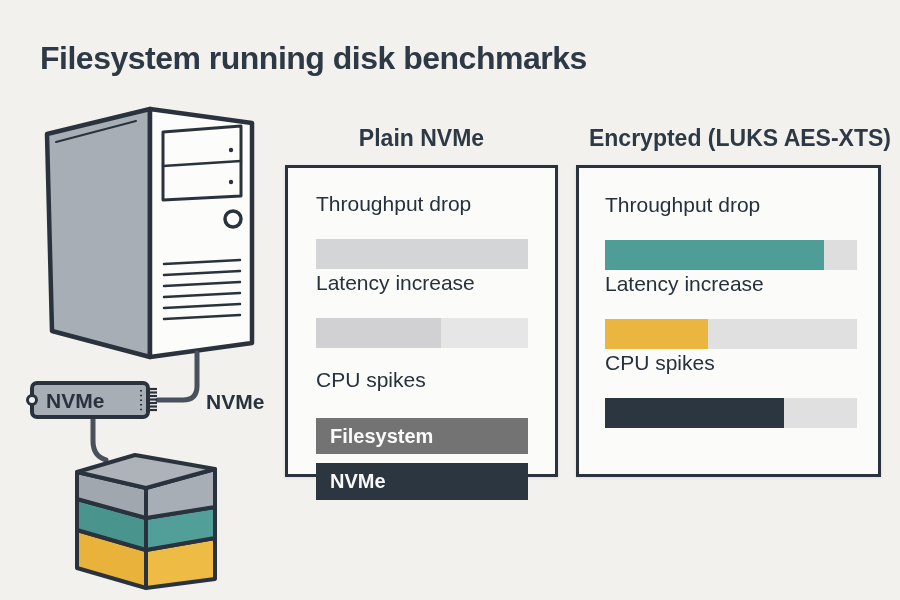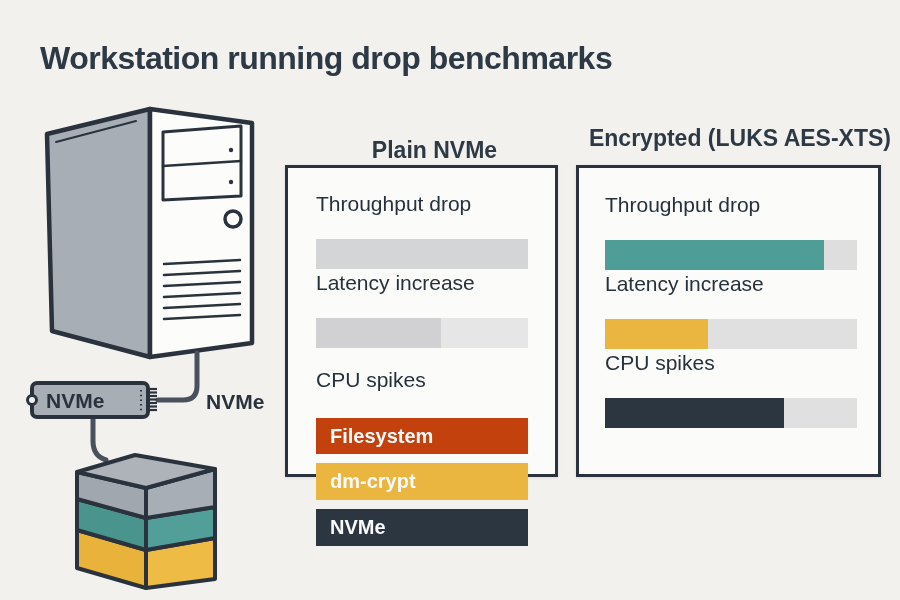--- a/index.html
+++ b/index.html
@@ -25,21 +25,21 @@
   .panel-header {
     position: absolute;
     top: 125px;
     height: 30px;
     text-align: center;
     font-size: 23px;
     font-weight: bold;
     color: #2d3945;
     white-space: nowrap;
   }
-  .panel-header.plain { left: 298px; width: 273px; margin-top: 12px; }
+  .panel-header.plain { left: 285px; width: 273px; }
   .panel-header.encrypted { left: 566px; width: 325px; text-align: right; }
 
   .panel {
     position: absolute;
     top: 165px;
     height: 312px;
     background: #fbfbfa;
     border: 3px solid #2a333d;
     box-shadow: 0 1px 3px rgba(40,50,60,0.10);
   }
@@ -76,21 +76,21 @@
   }
   .legend-bar:first-child { height: 36px; }
 
   .illustration { position: absolute; left: 0; top: 0; }
 </style>
 </head>
 <body>
 
 <div class="canvas">
 
-  <div class="page-title">Workstation running drop benchmarks</div>
+  <div class="page-title">Filesystem running disk benchmarks</div>
 
   <svg class="illustration" width="280" height="600" viewBox="0 0 280 600" aria-hidden="true">
     <g stroke="#2a333d" stroke-linejoin="round" stroke-linecap="round">
       <path d="M47,134 L150,109 L150,357 L52,331 Z" fill="#a8aeb5" stroke-width="4.5"></path>
       <path d="M150,109 L252,123 L252,343 L150,357 Z" fill="#fcfcfb" stroke-width="4.5"></path>
       <path d="M56,142 L136,121" fill="none" stroke-width="2"></path>
       <g>
         <path d="M163,132 L241,126 L241,196 L163,200 Z" fill="#fcfcfb" stroke-width="3"></path>
         <path d="M163,166 L241,161" fill="none" stroke-width="2.5"></path>
         <circle cx="231" cy="150" r="2.2" fill="#2a333d" stroke="none"></circle>
@@ -150,25 +150,22 @@
       </div>
     </div>
     <div class="metric">
       <div class="metric-label">Latency increase</div>
       <div class="bar-track" style="background: rgb(230, 230, 230);">
         <div class="bar-fill" style="width: 59%; background: rgb(209, 209, 211);"></div>
       </div>
     </div>
     <div class="metric-label cpu-label">CPU spikes</div>
     <div class="legend-stack">
-      <div class="legend-bar" style="background: #c2410c; margin-top: 24px;">
+      <div class="legend-bar" style="background: #737373; margin-top: 24px;">
         <span>Filesystem</span>
-      </div>
-      <div class="legend-bar" style="background: rgb(234, 182, 64);">
-        <span>dm-crypt</span>
       </div>
       <div class="legend-bar" style="background: rgb(44, 54, 64);">
         <span>NVMe</span>
       </div>
     </div>
   </div>
 
   <div class="panel encrypted">
     <div class="metric">
       <div class="metric-label">Throughput drop</div>

